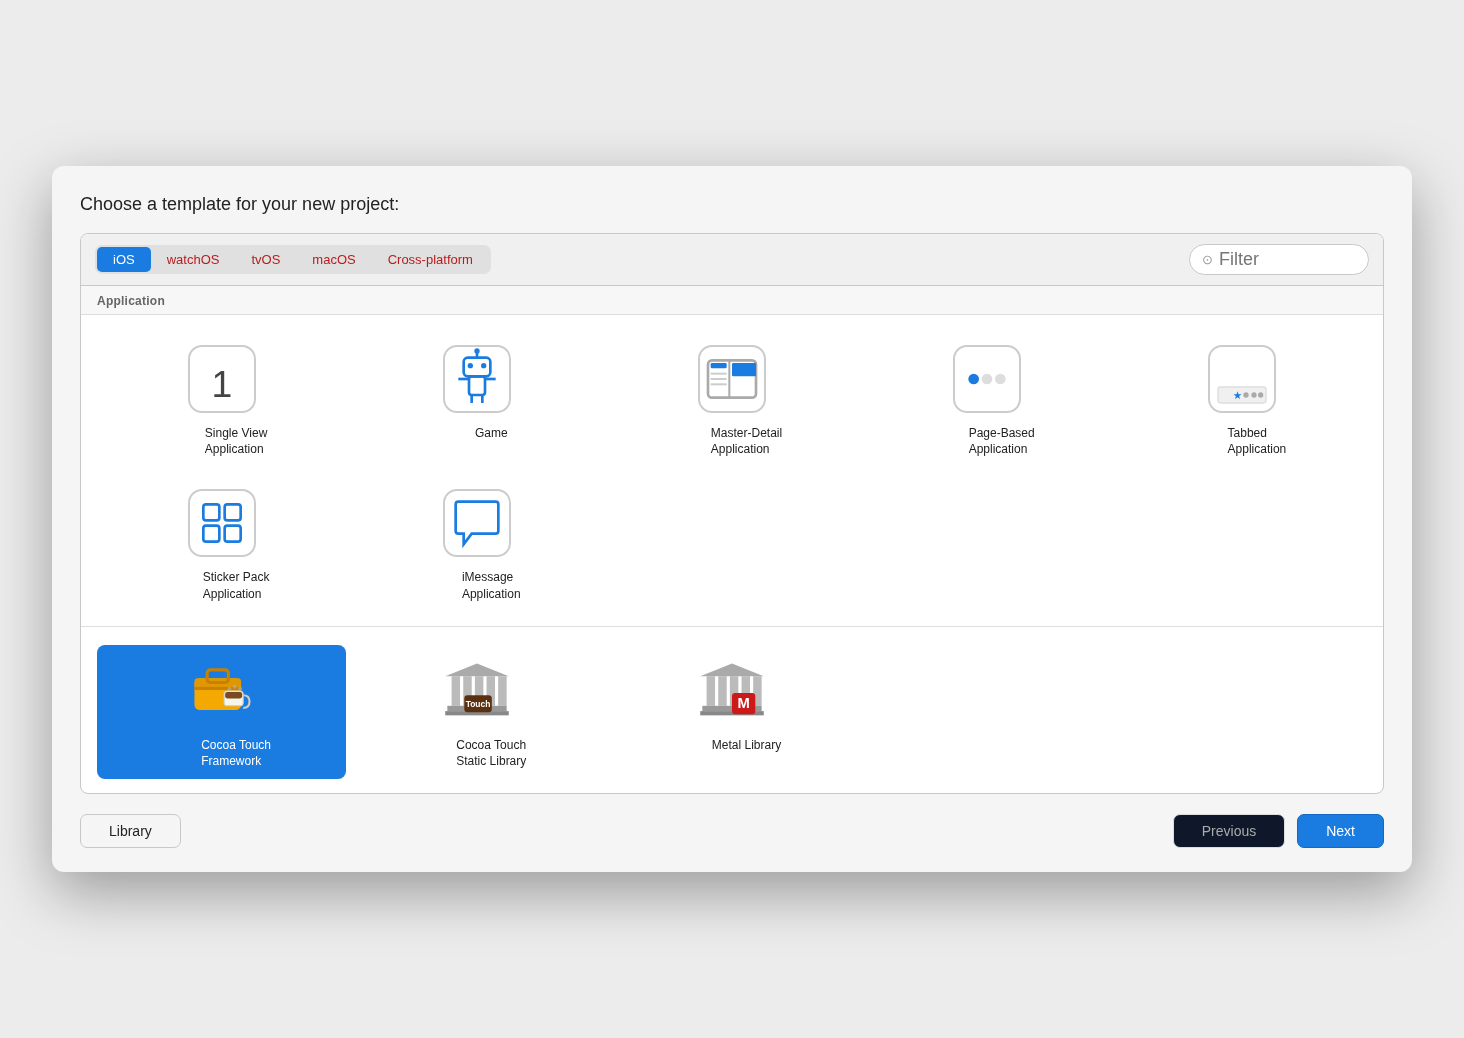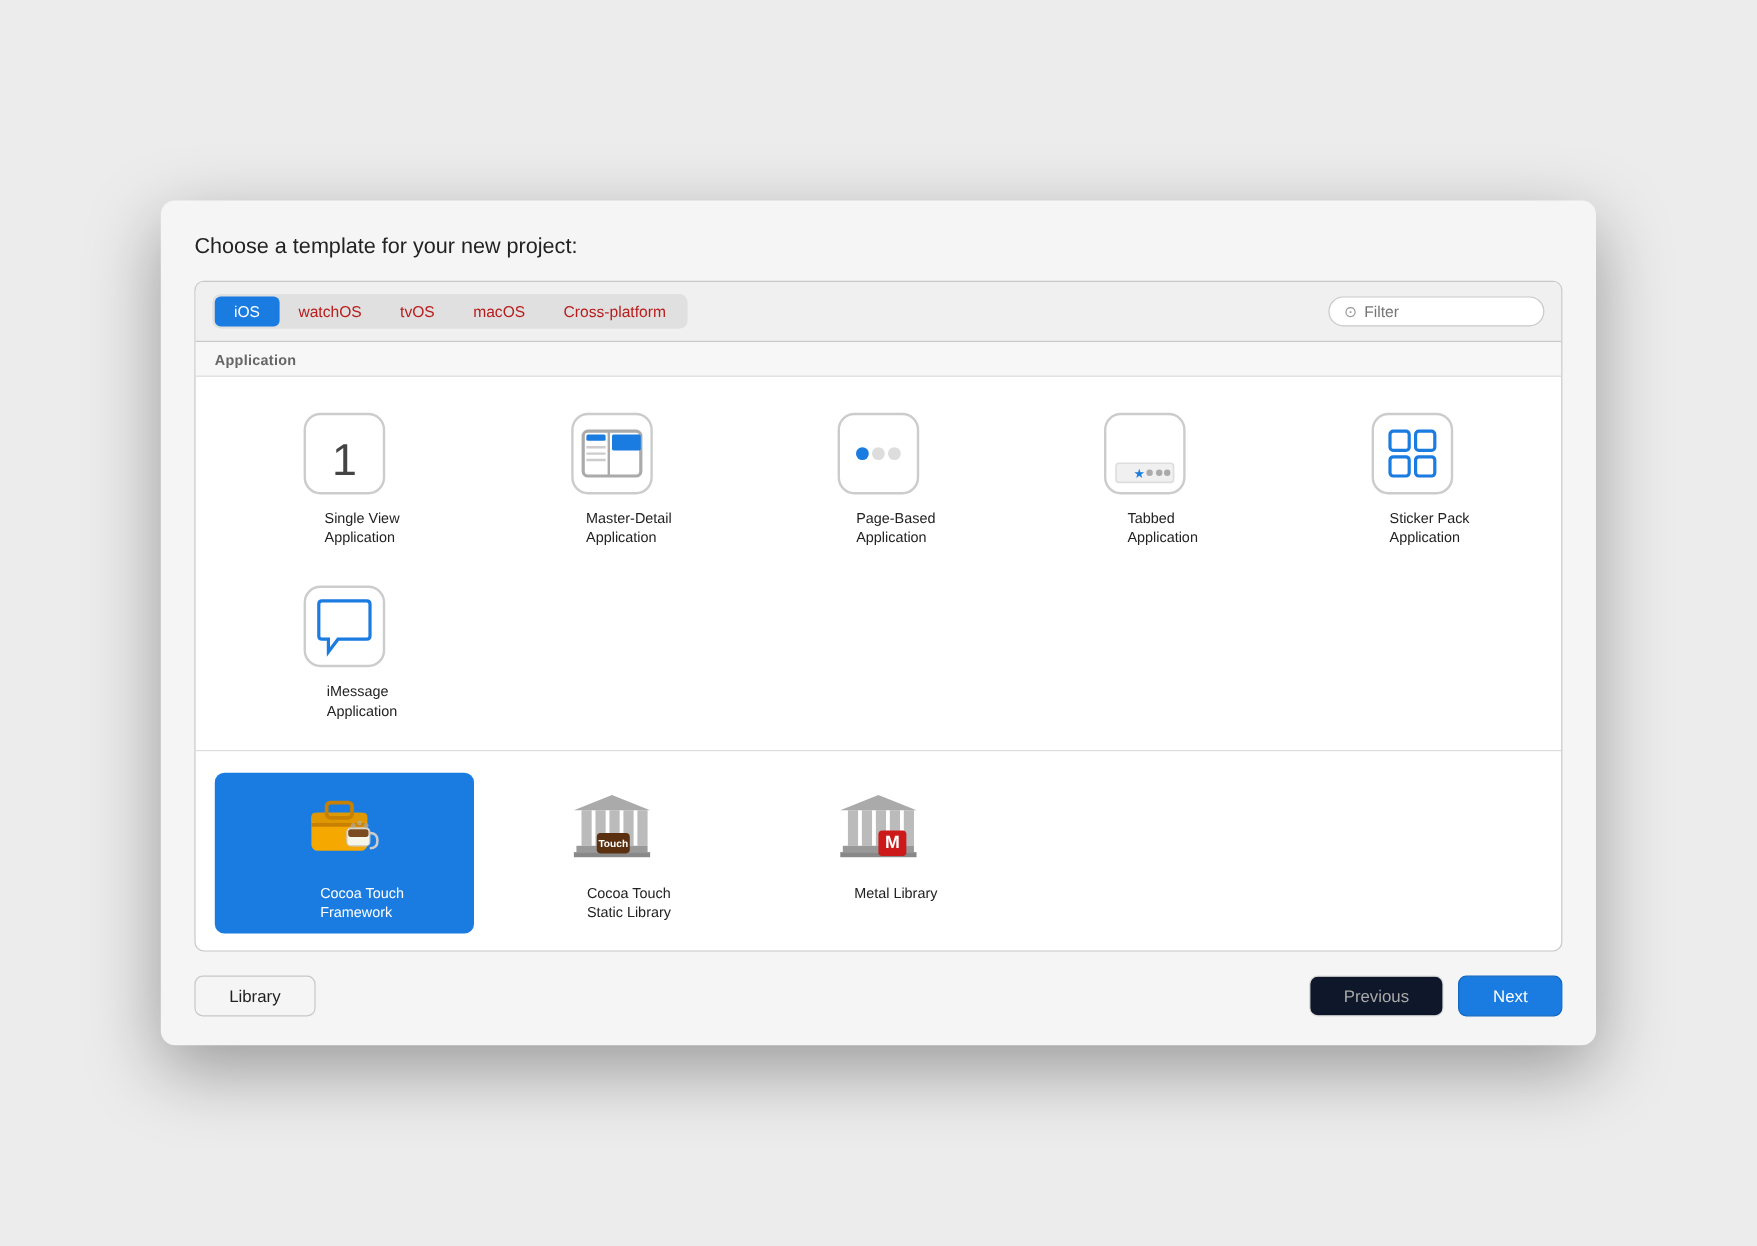--- a/index.html
+++ b/index.html
@@ -9,21 +9,21 @@
       display: flex;
       align-items: center;
       justify-content: center;
       min-height: 100vh;
       padding: 20px;
     }
     .dialog {
       background: #f5f5f5;
       border-radius: 12px;
       box-shadow: 0 20px 60px rgba(0,0,0,0.35);
-      width: 1196px;
+      width: 1360px;
       max-width: 100%;
       padding: 28px 28px 24px 28px;
     }
     .dialog-title {
       font-size: 18px;
       font-weight: 400;
       color: #222;
       margin-bottom: 18px;
     }
     .main-panel {
@@ -76,21 +76,21 @@
       min-width: 180px;
     }
     .filter-icon {
       color: #999;
       font-size: 13px;
     }
     .filter-input {
       border: none;
       outline: none;
       background: transparent;
-      font-size: 13px;
+      font-size: 18px;
       color: #7f1d1d;
       width: 120px;
       font-family: inherit;
     }
     
     .section-header {
       padding: 8px 16px 6px 16px;
       font-size: 12px;
       font-weight: 700;
       color: #666;
@@ -223,20 +223,40 @@
         <div class="template-icon">
           <div class="icon-rounded-rect">
             <svg viewBox="0 0 48 48" width="40" height="40">
               <text x="50%" y="62%" dominant-baseline="middle" text-anchor="middle" font-size="28" font-family="-apple-system,sans-serif" fill="#444">1</text>
             </svg>
           </div>
         </div>
         <div class="template-label">Single View<br>Application</div>
       </div>
 
+      <div class="template-item">
+        <div class="template-icon">
+          <div class="icon-rounded-rect">
+            <svg viewBox="0 0 48 48" width="40" height="40">
+
+              <rect x="14" y="8" width="20" height="14" rx="3" fill="none" stroke="#1a7be0" stroke-width="2"></rect>
+              <rect x="18" y="22" width="12" height="14" rx="2" fill="none" stroke="#1a7be0" stroke-width="2"></rect>
+              <line x1="10" y1="24" x2="18" y2="24" stroke="#1a7be0" stroke-width="2"></line>
+              <line x1="30" y1="24" x2="38" y2="24" stroke="#1a7be0" stroke-width="2"></line>
+              <line x1="20" y1="36" x2="20" y2="42" stroke="#1a7be0" stroke-width="2"></line>
+              <line x1="28" y1="36" x2="28" y2="42" stroke="#1a7be0" stroke-width="2"></line>
+              <circle cx="19" cy="14" r="2" fill="#1a7be0"></circle>
+              <circle cx="29" cy="14" r="2" fill="#1a7be0"></circle>
+              <line x1="24" y1="4" x2="24" y2="8" stroke="#1a7be0" stroke-width="2"></line>
+              <circle cx="24" cy="3" r="2" fill="#1a7be0"></circle>
+            </svg>
+          </div>
+        </div>
+        <div class="template-label">Game</div>
+      </div>
 
       <div class="template-item">
         <div class="template-icon">
           <div class="icon-rounded-rect">
             <svg viewBox="0 0 48 48" width="40" height="40">
 
               <rect x="6" y="10" width="36" height="28" rx="3" fill="none" stroke="#aaa" stroke-width="2"></rect>
               <line x1="22" y1="10" x2="22" y2="38" stroke="#aaa" stroke-width="1.5"></line>
               <rect x="8" y="12" width="12" height="4" rx="1" fill="#1a7be0"></rect>
               <line x1="8" y1="20" x2="20" y2="20" stroke="#ccc" stroke-width="1.5"></line>

